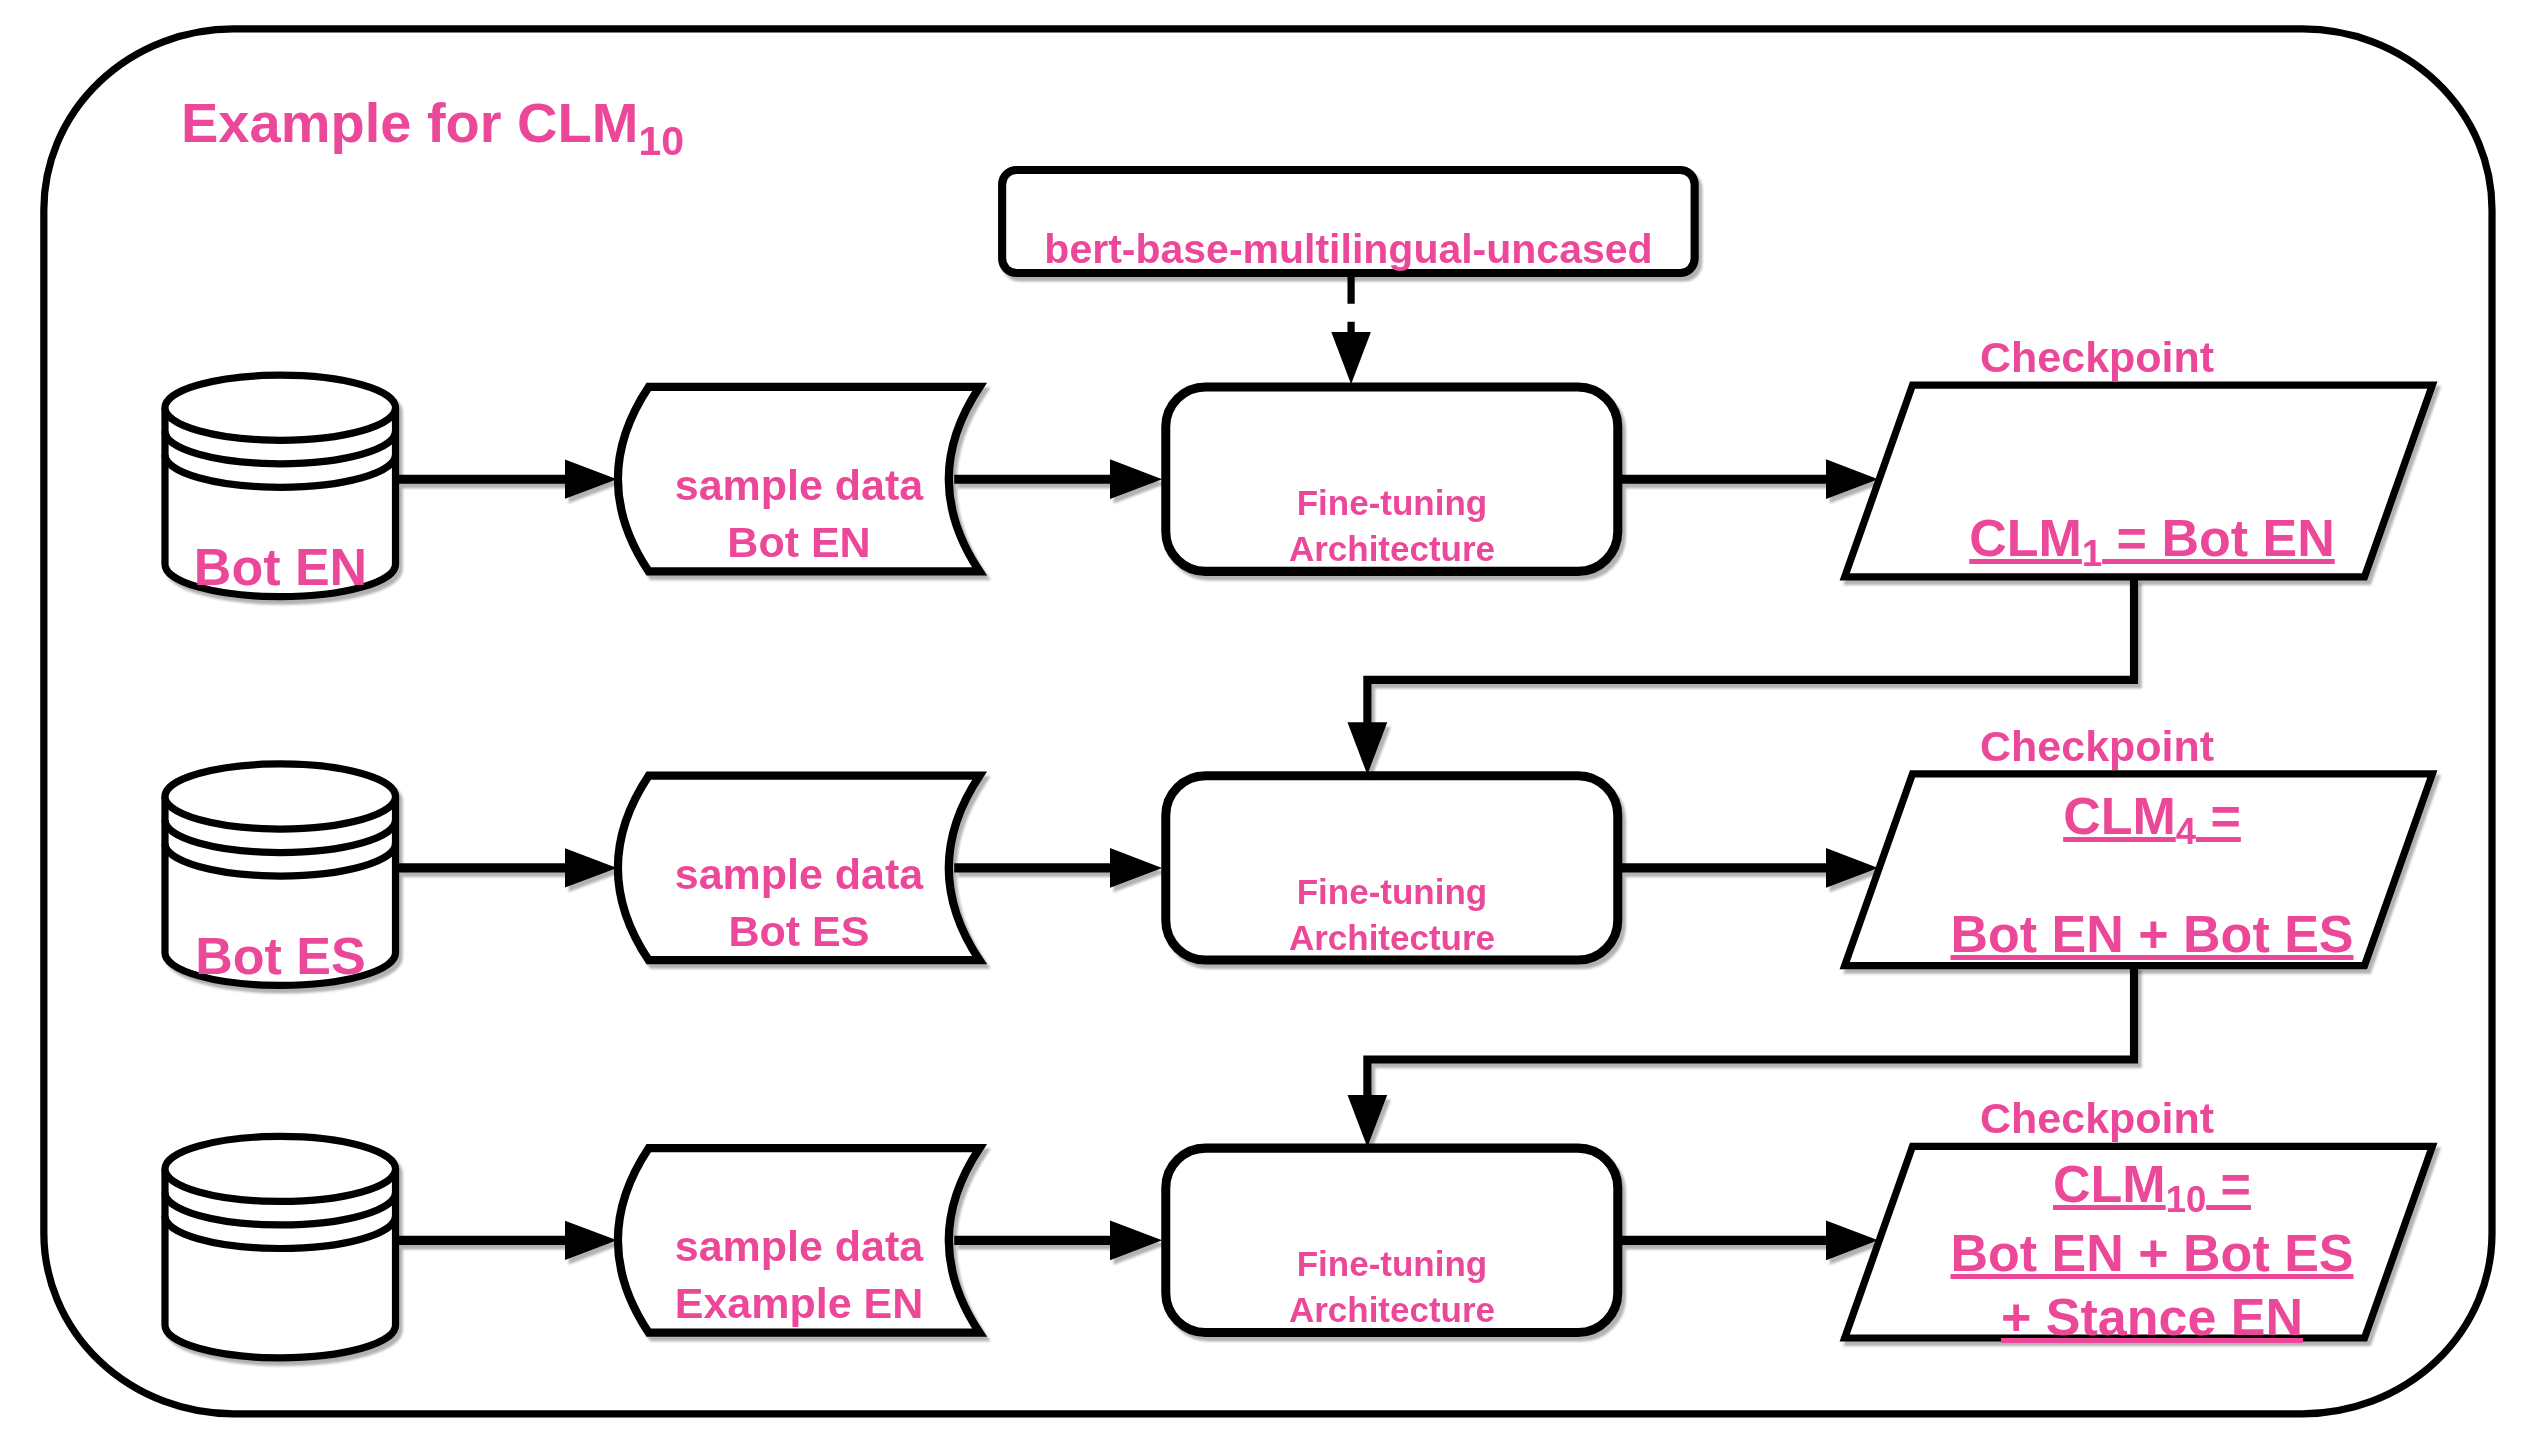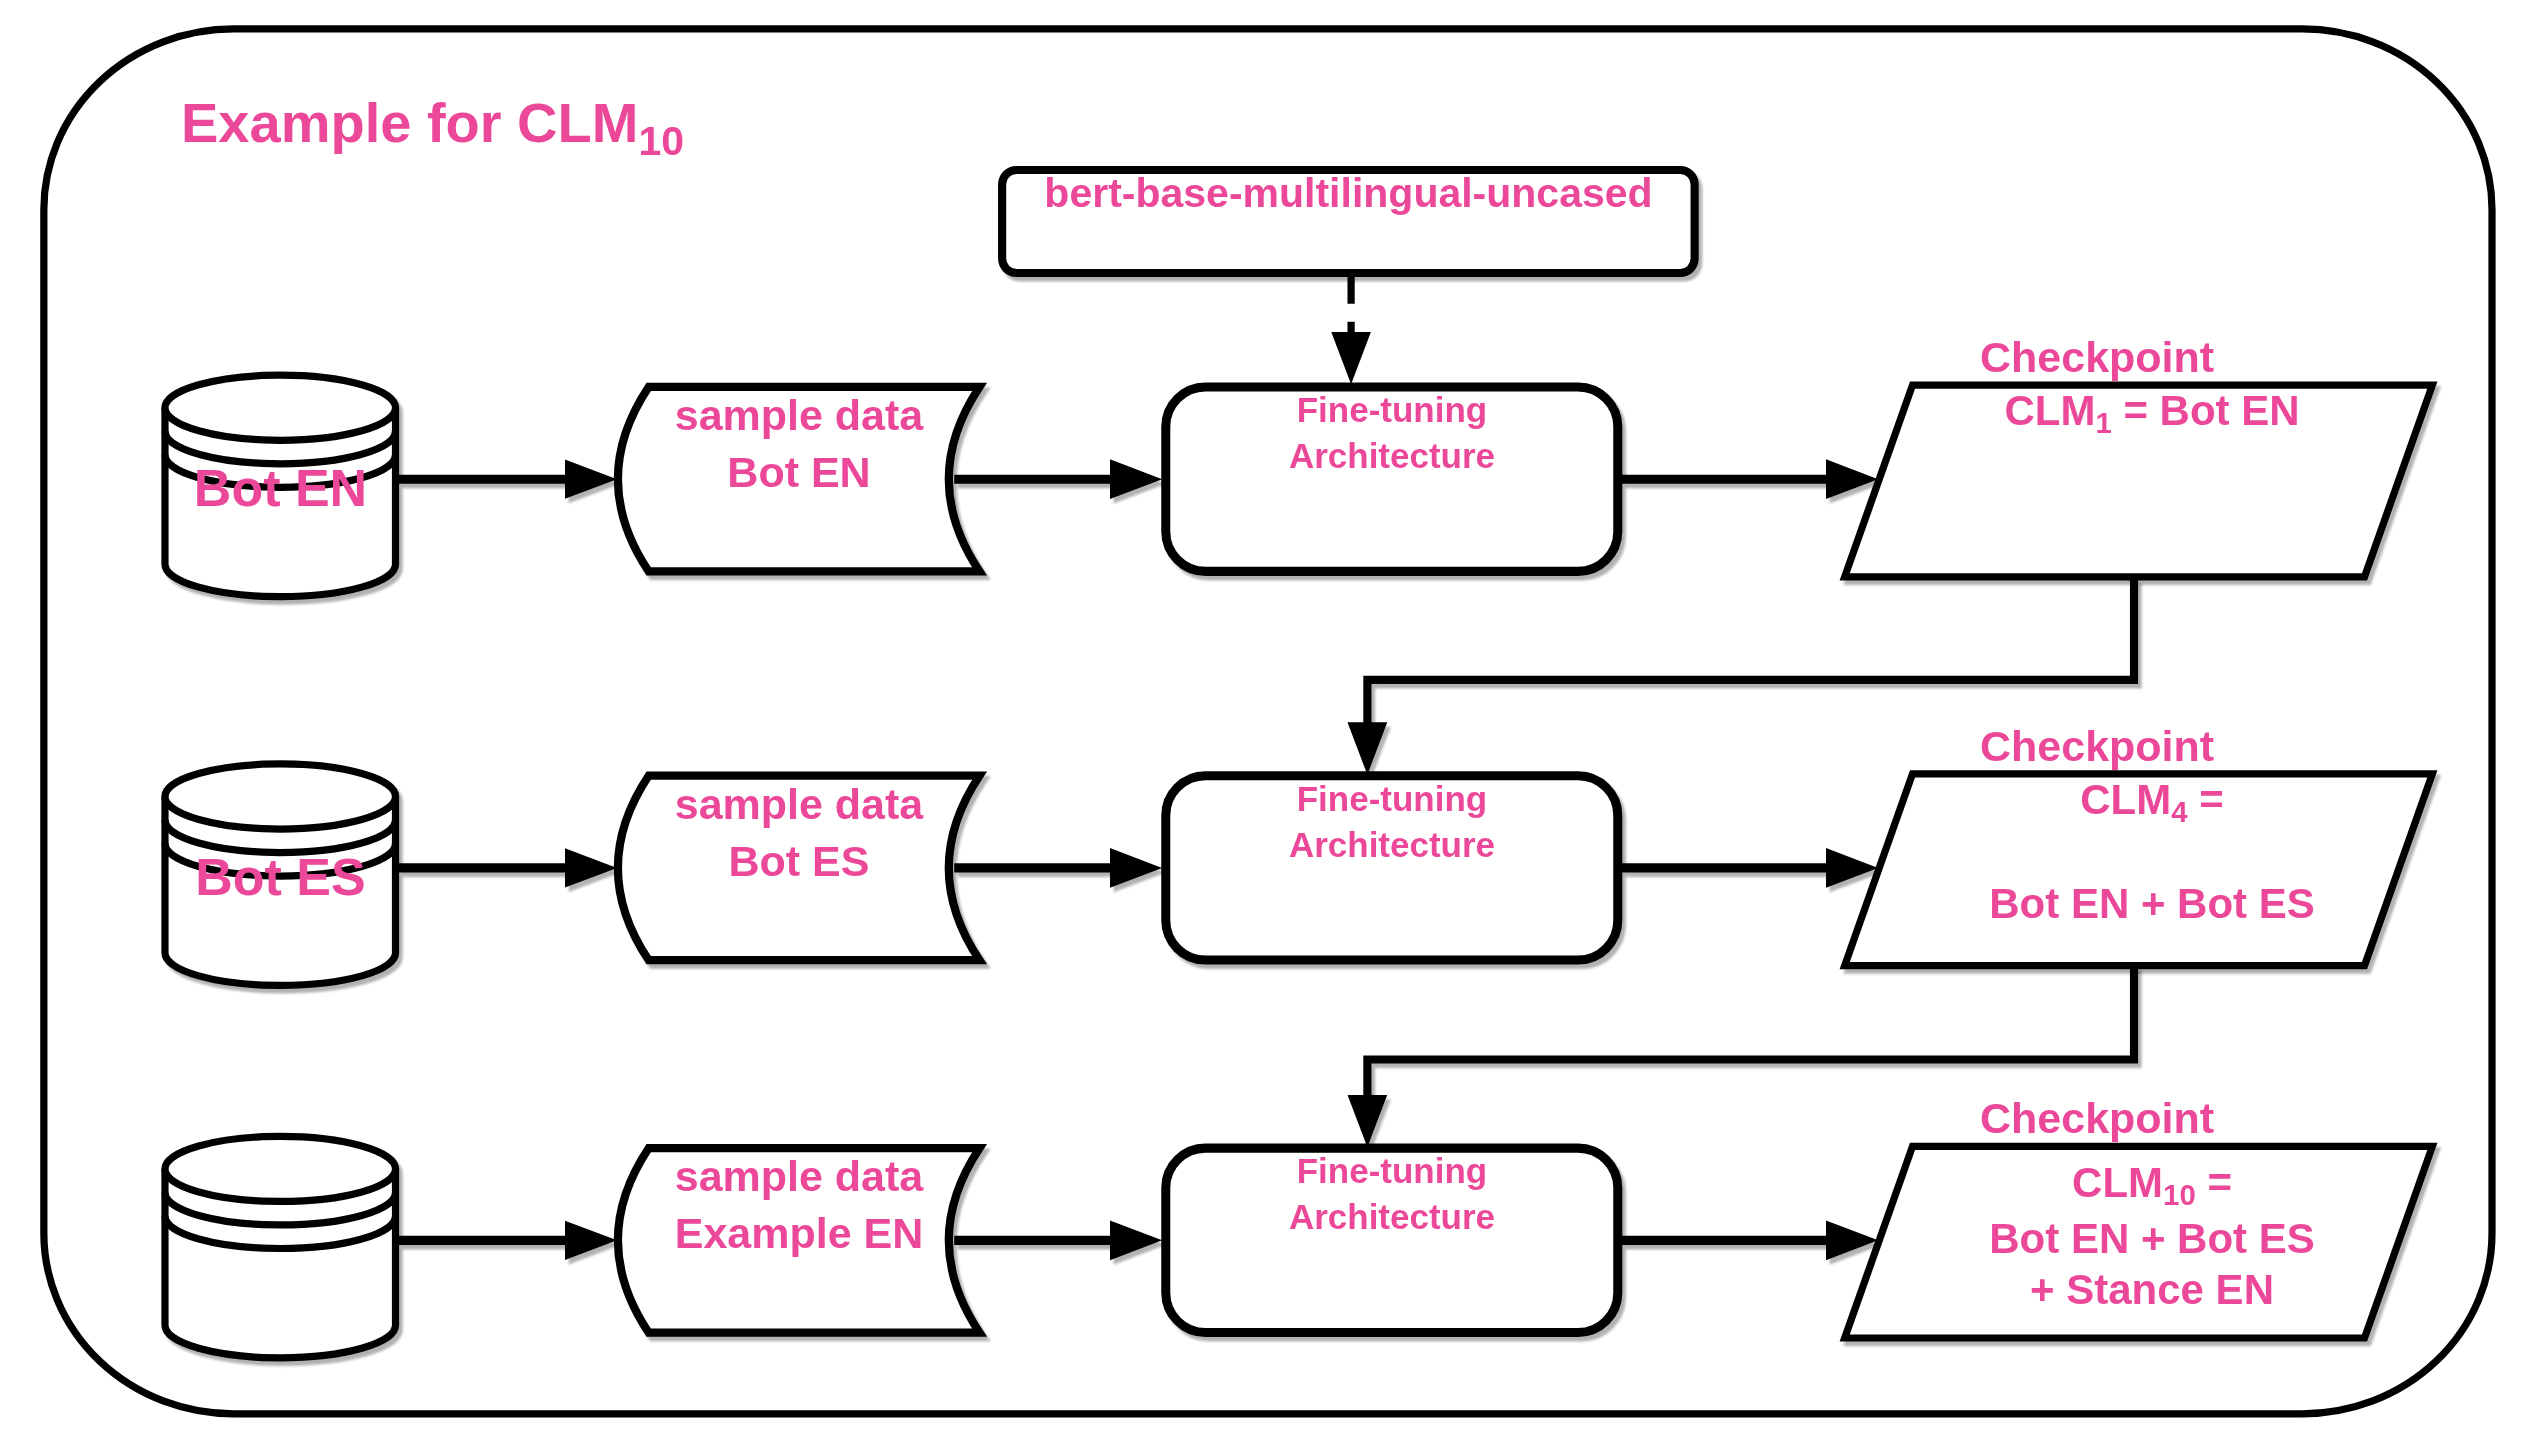--- a/index.html
+++ b/index.html
@@ -8,35 +8,35 @@
     font-family:"Liberation Sans",sans-serif;font-weight:700;color:#ec4899;
   }
   svg.layer{position:absolute;left:0;top:0;width:2525px;height:1451px;}
   .shp{fill:#ffffff;stroke:#000000;}
   .thin{fill:none;stroke:#000000;}
   .con{fill:none;stroke:#000000;}
   .shadowed{filter:drop-shadow(4px 5px 1px rgba(0,0,0,0.30));}
 
   .lbl{
     position:absolute;display:flex;flex-direction:column;align-items:center;
-    justify-content:flex-start;text-align:center;white-space:nowrap;
+    justify-content:flex-end;text-align:center;white-space:nowrap;
   }
   .title{
     position:absolute;left:181px;top:90px;font-size:56px;letter-spacing:0px;
     white-space:nowrap;
   }
   .tsub{font-size:41px;vertical-align:-12.7px;}
   .sub{font-size:0.70em;vertical-align:-0.28em;}
 
   .bert-label{left:1002px;top:170px;width:693px;height:103px;font-size:41px;}
   .cyl-label{width:231px;height:222px;padding-top:83px;box-sizing:border-box;
              font-size:52px;line-height:1.16;}
   .card-label{width:362px;height:184px;font-size:43px;line-height:1.33;}
   .ft-label{width:452px;height:184px;font-size:35px;line-height:1.30;}
-  .para-label{left:1876px;width:552px;height:192px;font-size:42px;line-height:1.22;}
+  .para-label{left:1876px;width:552px;height:192px;font-size:52px;line-height:1.22;text-decoration:underline;}
   .chk{
     position:absolute;left:1980px;width:452px;text-align:left;font-size:43px;
     white-space:nowrap;
   }
   .line:empty{display:none;}
   .cline:empty{display:none;}
 </style>
 </head>
 <body>
 

